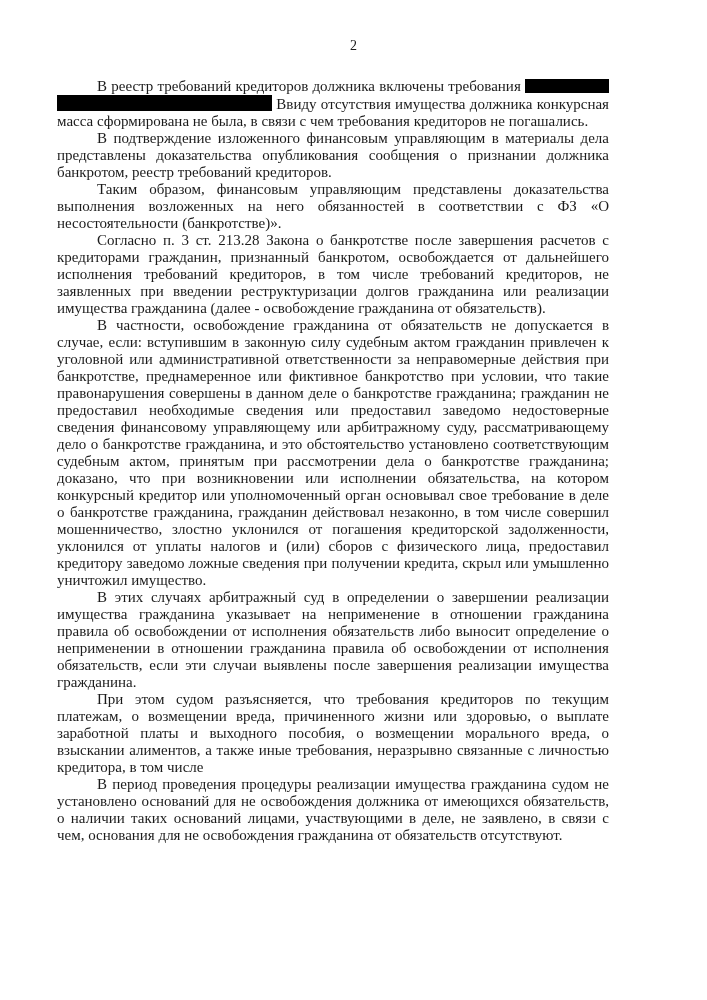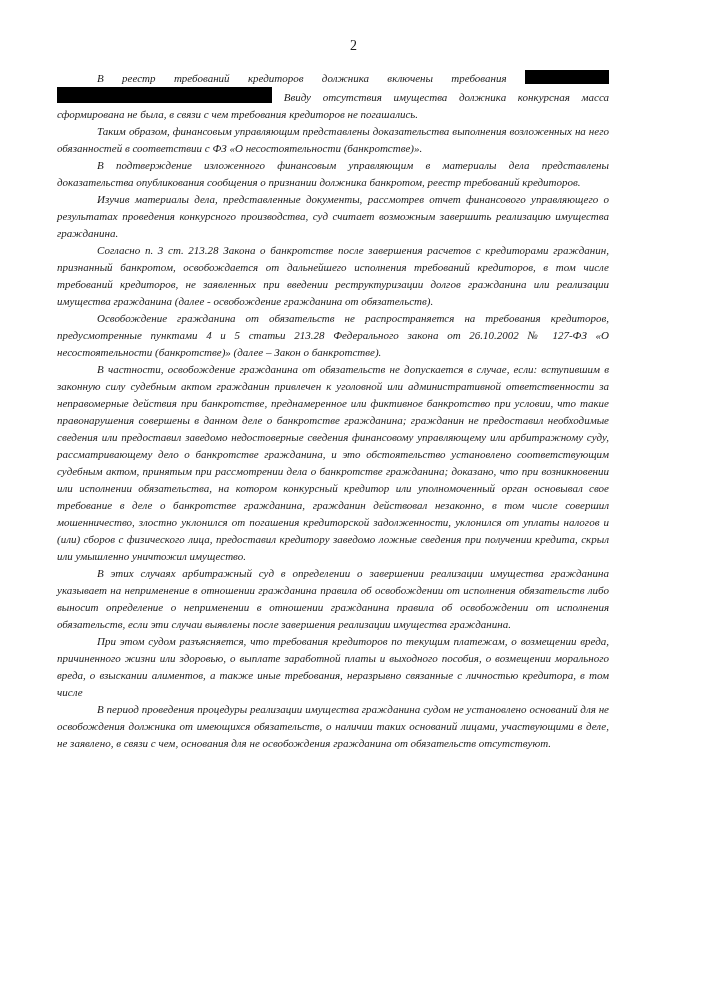--- a/index.html
+++ b/index.html
@@ -20,27 +20,26 @@
     position: absolute;
     top: 37px;
     left: 0;
     width: 707px;
     text-align: center;
     font-size: 14px;
     line-height: 17px;
   }
   .doc-body {
     position: absolute;
-    top: 70px;
+    top: 78px;
     left: 57px;
     width: 552px;
-    font-size: 11px;
+    font-size: 15px;
     line-height: 17px;
     text-align: justify;
-    font-style: italic;
   }
   .para {
     margin: 0;
     padding: 0;
     text-indent: 40px;
   }
   .redaction {
     display: inline-block;
     background: #000000;
     vertical-align: -2px;
@@ -55,24 +54,22 @@
 
   <div class="page-number">2</div>
 
   <div class="doc-body">
 
     <p class="para"><span>В реестр требований кредиторов должника включены требования</span>
       <span class="redaction redaction-1"></span>
       <span class="redaction redaction-2"></span>
       <span>Ввиду отсутствия имущества должника конкурсная масса сформирована не была, в связи с чем требования кредиторов не погашались.</span></p>
 
+    <p class="para">В подтверждение изложенного финансовым управляющим в материалы дела представлены доказательства опубликования сообщения о признании должника банкротом, реестр требований кредиторов.</p>
     <p class="para">Таким образом, финансовым управляющим представлены доказательства выполнения возложенных на него обязанностей в соответствии с ФЗ «О несостоятельности (банкротстве)».</p>
-    <p class="para">В подтверждение изложенного финансовым управляющим в материалы дела представлены доказательства опубликования сообщения о признании должника банкротом, реестр требований кредиторов.</p>
-    <p class="para">Изучив материалы дела, представленные документы, рассмотрев отчет финансового управляющего о результатах проведения конкурсного производства, суд считает возможным завершить реализацию имущества гражданина.</p>
     <p class="para">Согласно п. 3 ст. 213.28 Закона о банкротстве после завершения расчетов с кредиторами гражданин, признанный банкротом, освобождается от дальнейшего исполнения требований кредиторов, в том числе требований кредиторов, не заявленных при введении реструктуризации долгов гражданина или реализации имущества гражданина (далее - освобождение гражданина от обязательств).</p>
-    <p class="para">Освобождение гражданина от обязательств не распространяется на требования кредиторов, предусмотренные пунктами 4 и 5 статьи 213.28 Федерального закона от 26.10.2002 № 127-ФЗ «О несостоятельности (банкротстве)» (далее – Закон о банкротстве).</p>
     <p class="para">В частности, освобождение гражданина от обязательств не допускается в случае, если: вступившим в законную силу судебным актом гражданин привлечен к уголовной или административной ответственности за неправомерные действия при банкротстве, преднамеренное или фиктивное банкротство при условии, что такие правонарушения совершены в данном деле о банкротстве гражданина; гражданин не предоставил необходимые сведения или предоставил заведомо недостоверные сведения финансовому управляющему или арбитражному суду, рассматривающему дело о банкротстве гражданина, и это обстоятельство установлено соответствующим судебным актом, принятым при рассмотрении дела о банкротстве гражданина; доказано, что при возникновении или исполнении обязательства, на котором конкурсный кредитор или уполномоченный орган основывал свое требование в деле о банкротстве гражданина, гражданин действовал незаконно, в том числе совершил мошенничество, злостно уклонился от погашения кредиторской задолженности, уклонился от уплаты налогов и (или) сборов с физического лица, предоставил кредитору заведомо ложные сведения при получении кредита, скрыл или умышленно уничтожил имущество.</p>
     <p class="para">В этих случаях арбитражный суд в определении о завершении реализации имущества гражданина указывает на неприменение в отношении гражданина правила об освобождении от исполнения обязательств либо выносит определение о неприменении в отношении гражданина правила об освобождении от исполнения обязательств, если эти случаи выявлены после завершения реализации имущества гражданина.</p>
     <p class="para">При этом судом разъясняется, что требования кредиторов по текущим платежам, о возмещении вреда, причиненного жизни или здоровью, о выплате заработной платы и выходного пособия, о возмещении морального вреда, о взыскании алиментов, а также иные требования, неразрывно связанные с личностью кредитора, в том числе</p>
     <p class="para">В период проведения процедуры реализации имущества гражданина судом не установлено оснований для не освобождения должника от имеющихся обязательств, о наличии таких оснований лицами, участвующими в деле, не заявлено, в связи с чем, основания для не освобождения гражданина от обязательств отсутствуют.</p>
 
   </div>
 </div>
 
 </body></html>

